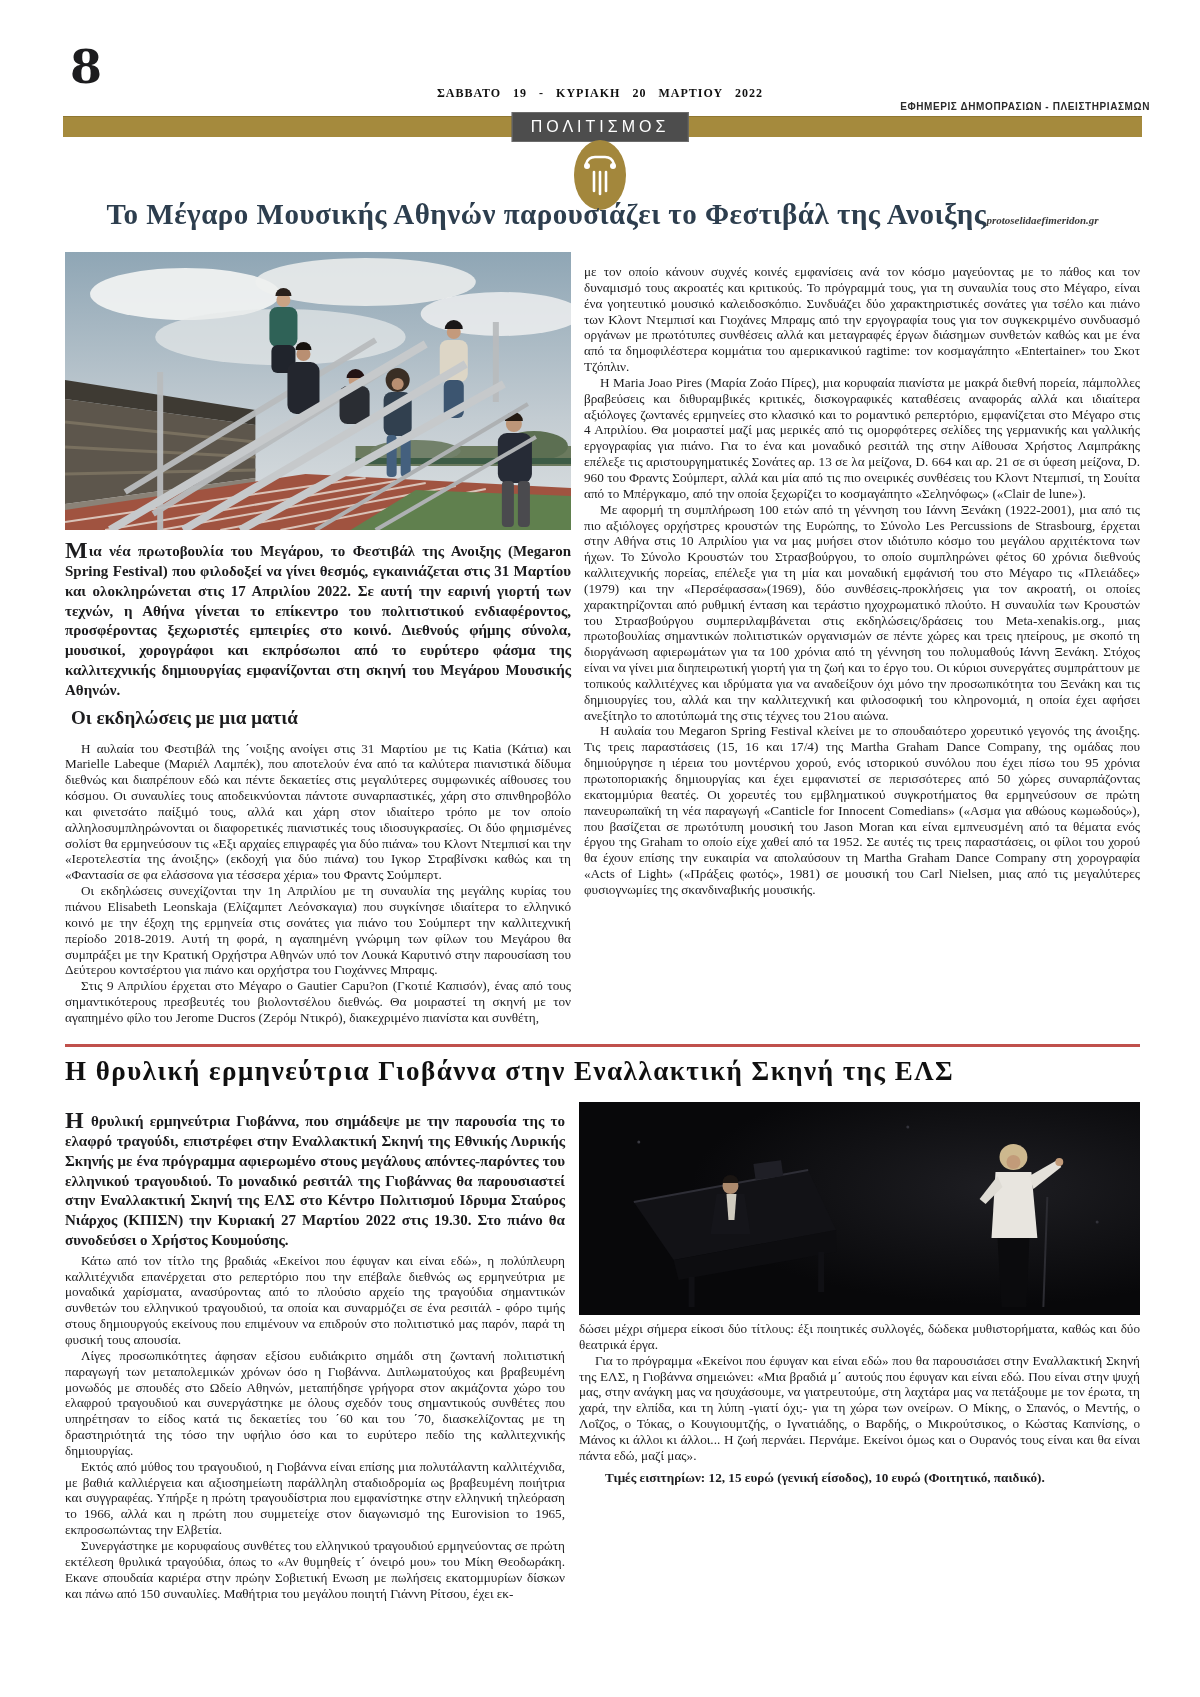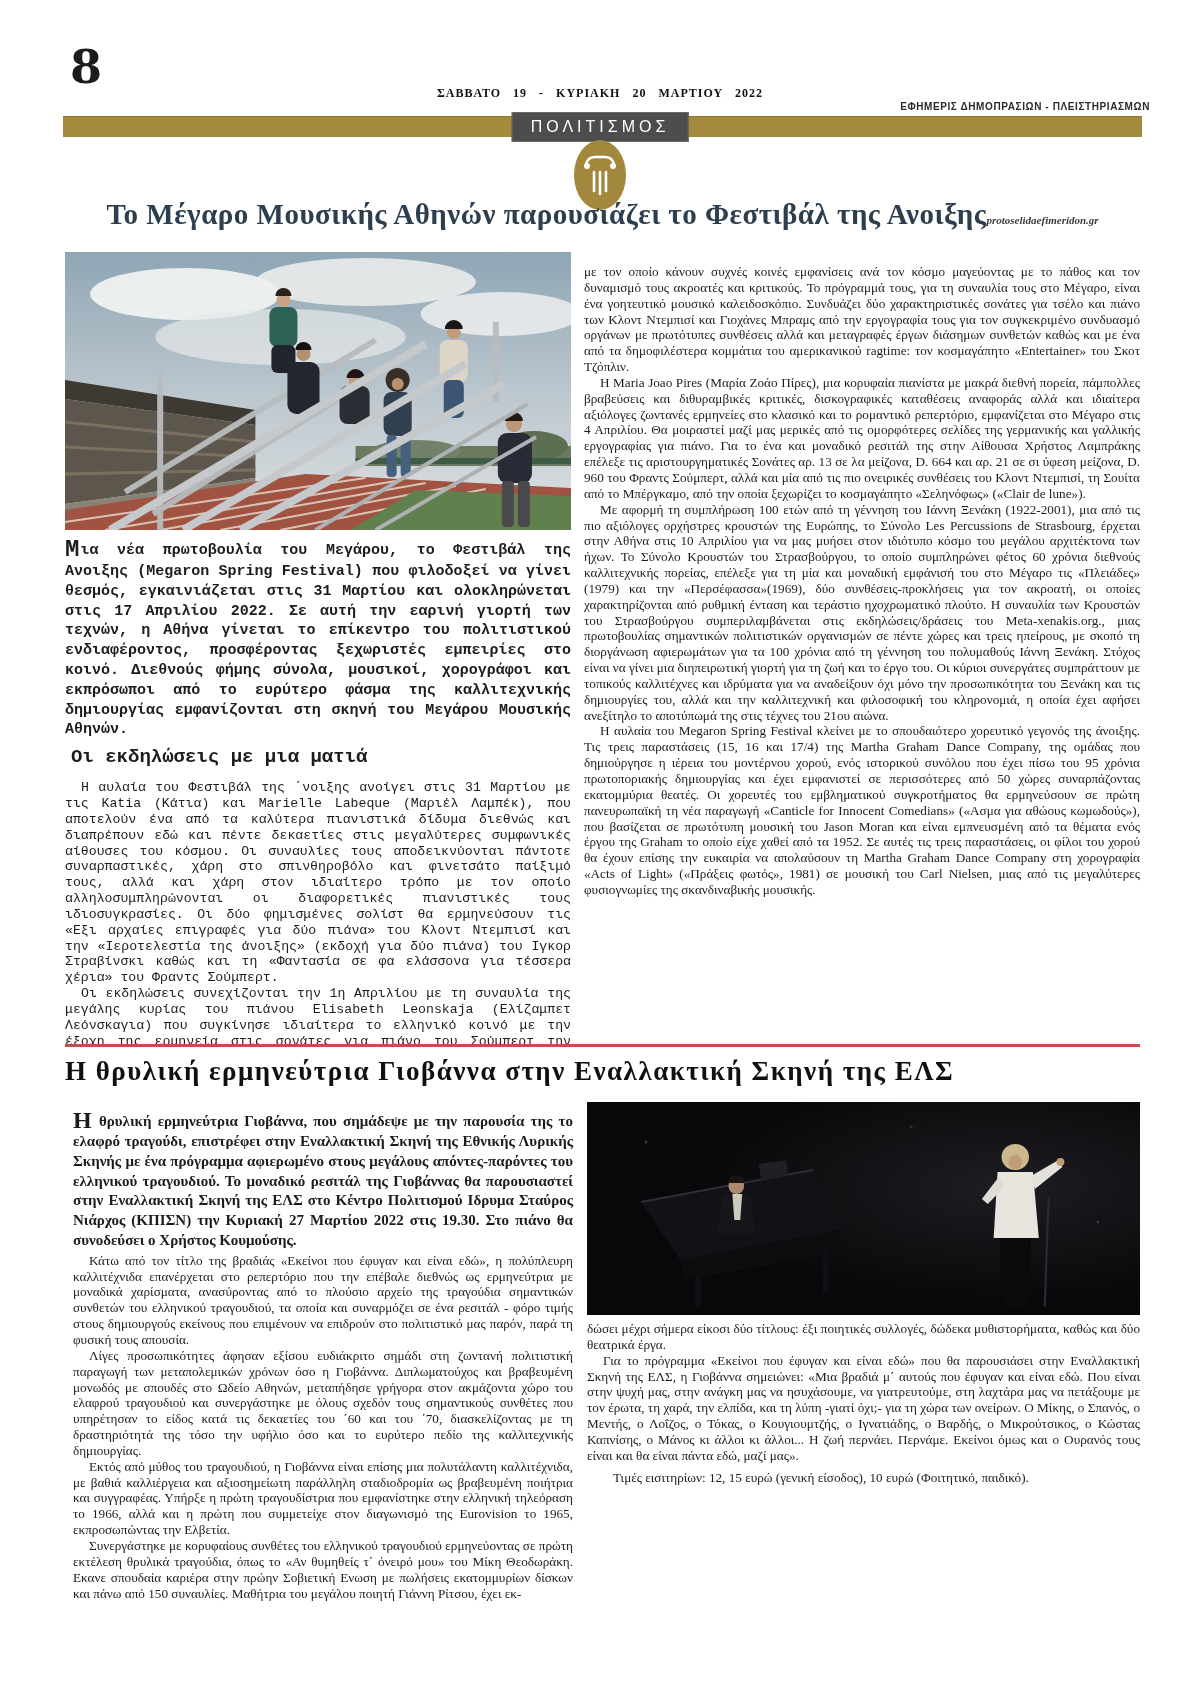--- a/index.html
+++ b/index.html
@@ -19,42 +19,42 @@
                  background:#4d4d4d;color:#fff;font-family:"Liberation Sans",sans-serif;
                  font-size:16px;letter-spacing:4px;padding:5px 18px;border:1px solid #6b6b6b;}
   .logo{position:absolute;top:139px;left:50%;transform:translateX(-50%);width:54px;height:72px;}
 
   
   .a1-title{position:absolute;left:65px;right:60px;top:198px;margin:0;text-align:center;
             font-size:29px;font-weight:bold;color:#2d3e4e;letter-spacing:.5px;}
   .a1-title .watermark{font-size:11px;font-weight:bold;color:#3c3c3c;letter-spacing:0;font-style:italic;}
   .a1-cols{position:absolute;left:65px;right:60px;top:252px;height:792px;overflow:hidden;
            display:flex;gap:13px;}
-  .col-l1{width:506px;flex:none;font-family:Liberation Mono, monospace;}
+  .col-l1{width:506px;flex:none;}
   .col-r1{flex:1;padding-top:12px;}
 
   .photo{width:100%;display:block;margin:0 0 8px 0;}
   .photo svg{display:block;width:100%;height:100%;}
 
   p.body{font-size:13.2px;line-height:1.2;text-align:justify;margin:0;text-indent:16px;}
   p.noindent{text-indent:0;}
   p.lead{font-weight:bold;font-size:15px;line-height:1.32;text-align:justify;margin:6px 0 2px;}
   .ini{font-size:24px;font-weight:bold;line-height:1;vertical-align:-2px;margin-right:1px;}
   .subhead{font-weight:bold;font-size:19px;margin:6px 0 12px;text-indent:6px;}
 
   
   .red-rule{position:absolute;left:65px;right:60px;top:1044px;height:0;
             border-top:3px solid #c0504c;}
   .a2-title{position:absolute;left:65px;right:60px;top:1056px;margin:0;text-align:left;
             font-size:27px;font-weight:bold;color:#101010;letter-spacing:1.5px;}
   .a2-cols{position:absolute;left:65px;right:60px;top:1102px;display:flex;gap:14px;}
-  .col-l2{width:500px;flex:none;margin-left:8px;}
+  .col-l2{width:500px;flex:none;}
   .col-r2{flex:1;}
   .photo2-wrap{width:100%;height:213px;margin-bottom:6px;}
-  p.tickets{text-indent:26px;margin-top:6px;}
+  p.tickets{text-indent:26px;margin-top:6px;font-weight:bold;}
 </style>
 </head>
 <body>
 
 <div class="sheet">
 
   <div class="page-number">8</div>
   <div class="date-header">ΣΑΒΒΑΤΟ 19 - ΚΥΡΙΑΚΗ 20 ΜΑΡΤΙΟΥ 2022</div>
   <div class="masthead">ΕΦΗΜΕΡΙΣ ΔΗΜΟΠΡΑΣΙΩΝ - ΠΛΕΙΣΤΗΡΙΑΣΜΩΝ</div>
   <div class="gold-bar"></div>

